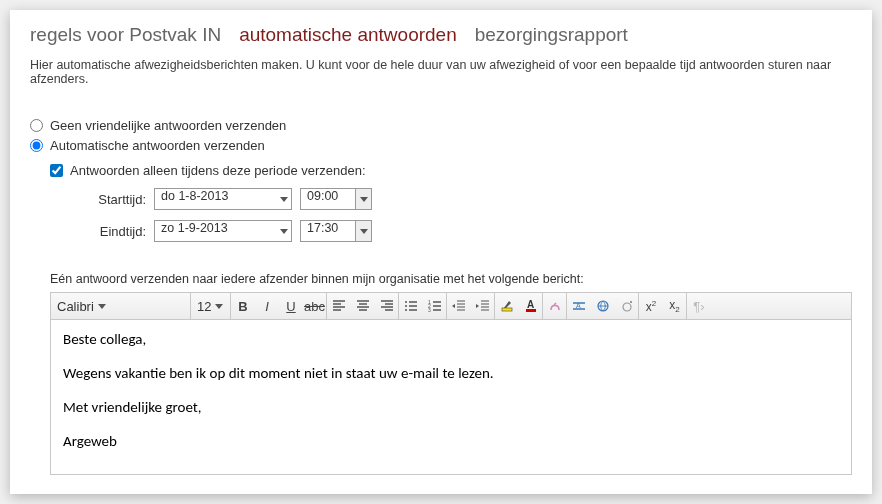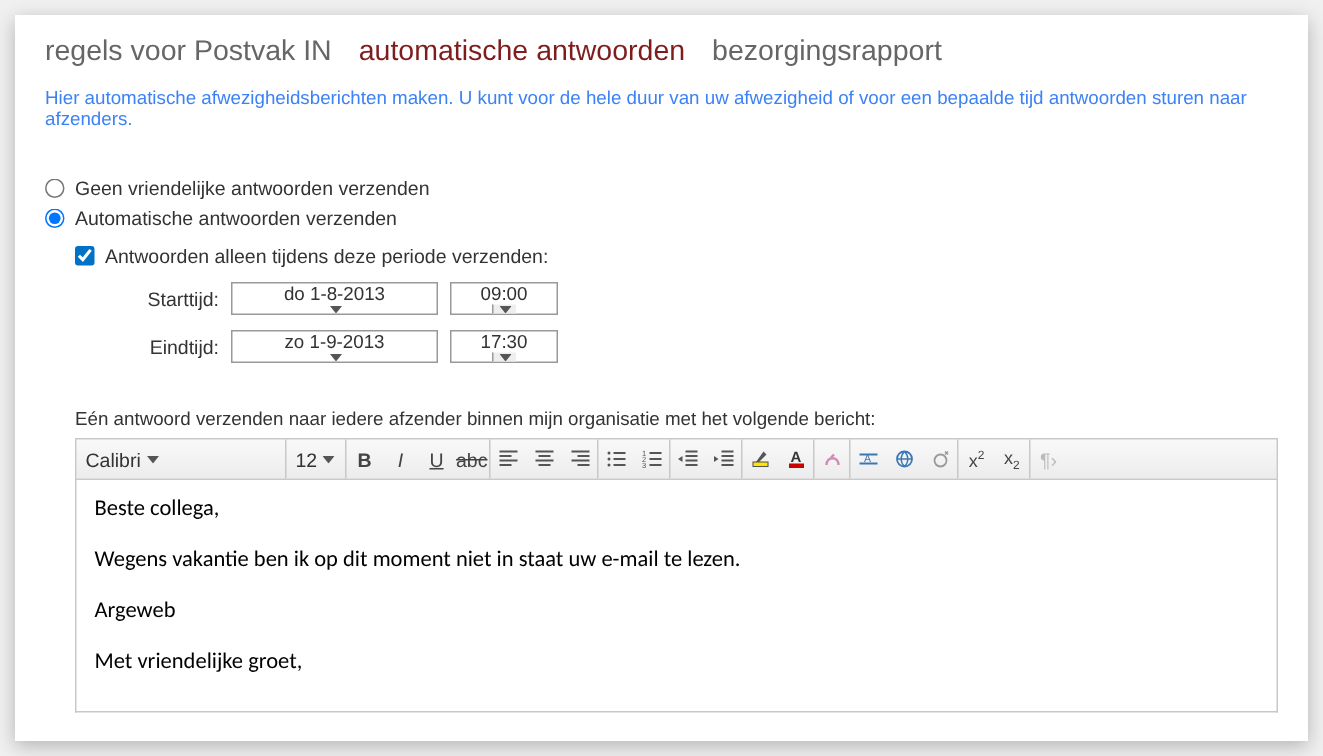--- a/index.html
+++ b/index.html
@@ -27,21 +27,21 @@
   }
   .tab {
     font-size: 19px;
     font-weight: 300;
     color: #666;
     cursor: pointer;
   }
   .tab.active { color: #7f1d1d; }
   .intro {
     font-size: 12.5px;
-    color: #3b82f6;
+    color: #404040;
     margin-bottom: 32px;
   }
   .radio-row {
     display: flex;
     align-items: center;
     gap: 7px;
     margin: 5px 0;
   }
   .radio-row input[type="radio"] { margin: 0; }
   .indent1 { margin-left: 20px; margin-top: 10px; }
@@ -53,25 +53,24 @@
   .check-row input[type="checkbox"] { margin: 0; accent-color: #0072c6; }
   .time-row {
     display: flex;
     align-items: center;
     gap: 8px;
     margin: 10px 0 0 28px;
   }
   .time-row .lbl { width: 68px; text-align: right; }
   .combo {
     display: flex;
-    align-items: center;
+    align-items: flex-start;
     border: 1px solid #999;
     height: 22px;
     background: #fff;
-    flex-direction: column;
   }
   .combo.date { width: 138px; }
   .combo.hour { width: 72px; }
   .combo span {
     flex: 1;
     padding: 0 6px;
     font-size: 12.5px;
   }
   .combo .arrow {
     border-left: 1px solid transparent;
@@ -310,17 +309,17 @@
       </div>
     <div class="tbtn sep">
         <span style="font-size:12px">x<sub style="font-size:8px">2</sub></span>
       </div>
     <div class="tbtn" style="color:#bbb">¶›</div>
   </div>
 
   <div class="editor">
     <p>Beste collega,</p>
     <p>Wegens vakantie ben ik op dit moment niet in staat uw e-mail te lezen.</p>
+    <p>Met vriendelijke groet,</p>
     <p>Argeweb</p>
-    <p>Met vriendelijke groet,</p>
   </div>
 
 </div>
 
 </body></html>

